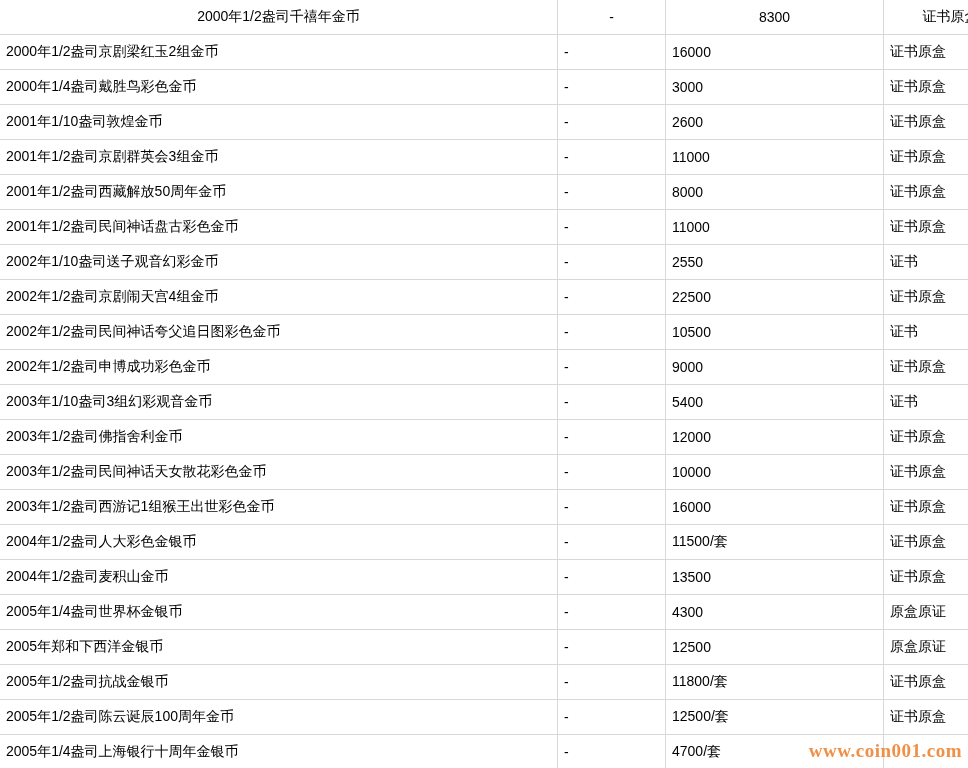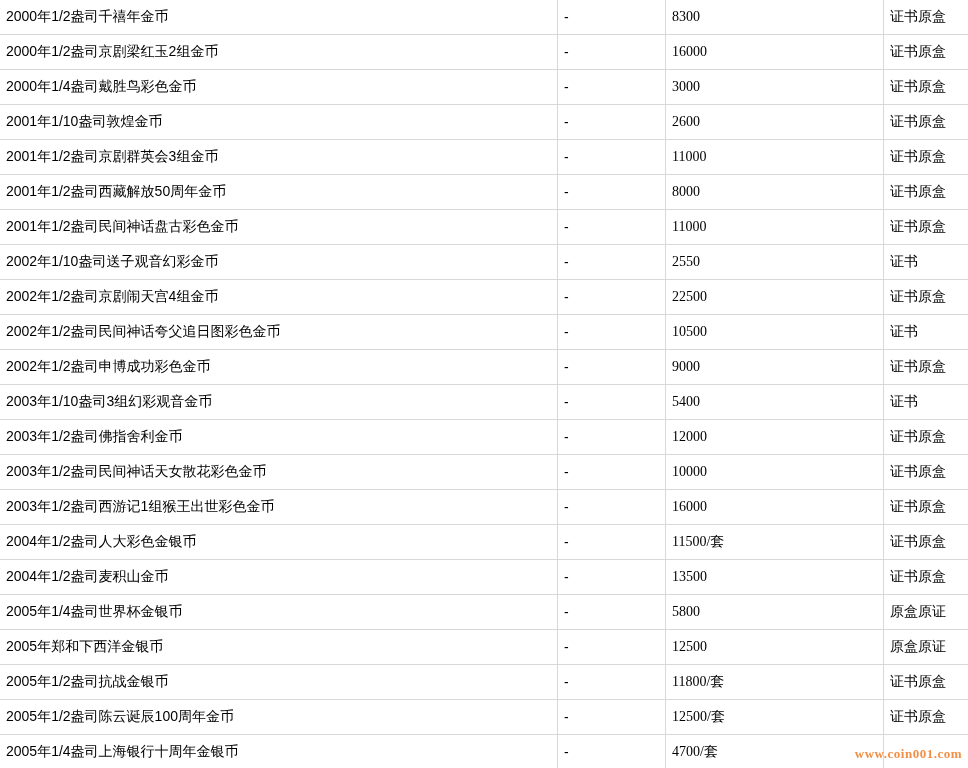--- a/index.html
+++ b/index.html
@@ -24,33 +24,33 @@
     height: 34px;
     font-size: 14px;
     color: #000000;
     padding: 0 6px;
     vertical-align: middle;
     white-space: nowrap;
     overflow: hidden;
   }
   .col-name   { width: 545px; padding-left: 6px !important; }
   .col-dash   { width: 95px; }
-  .col-price  { width: 205px; font-family: Liberation Serif, serif; }
+  .col-price  { width: 205px; }
   .col-note   { width: 121px; }
   
   .price-table tr td:first-child { border-left: none; }
   .price-table tr td:last-child  { border-right: none; }
-  .price-table tr:first-child td { border-top: none; }
+  .price-table tr:first-child td { border-top: none; text-align: center; }
 
   .watermark {
     position: absolute;
     right: 6px;
     bottom: 6px;
     font-family: "Liberation Serif", serif;
-    font-size: 13px;
+    font-size: 19px;
     font-weight: bold;
     color: #f08a3c;
     letter-spacing: 0.5px;
     pointer-events: none;
     opacity: 0.95;
   }
 </style>
 </head>
 <body>
 
@@ -154,21 +154,21 @@
       </tr>
       <tr>
         <td class="col-name">2004年1/2盎司麦积山金币</td>
         <td class="col-dash">-</td>
         <td class="col-price">13500</td>
         <td class="col-note">证书原盒</td>
       </tr>
       <tr>
         <td class="col-name">2005年1/4盎司世界杯金银币</td>
         <td class="col-dash">-</td>
-        <td class="col-price">5800</td>
+        <td class="col-price">4300</td>
         <td class="col-note">原盒原证</td>
       </tr>
       <tr>
         <td class="col-name">2005年郑和下西洋金银币</td>
         <td class="col-dash">-</td>
         <td class="col-price">12500</td>
         <td class="col-note">原盒原证</td>
       </tr>
       <tr>
         <td class="col-name">2005年1/2盎司抗战金银币</td>

